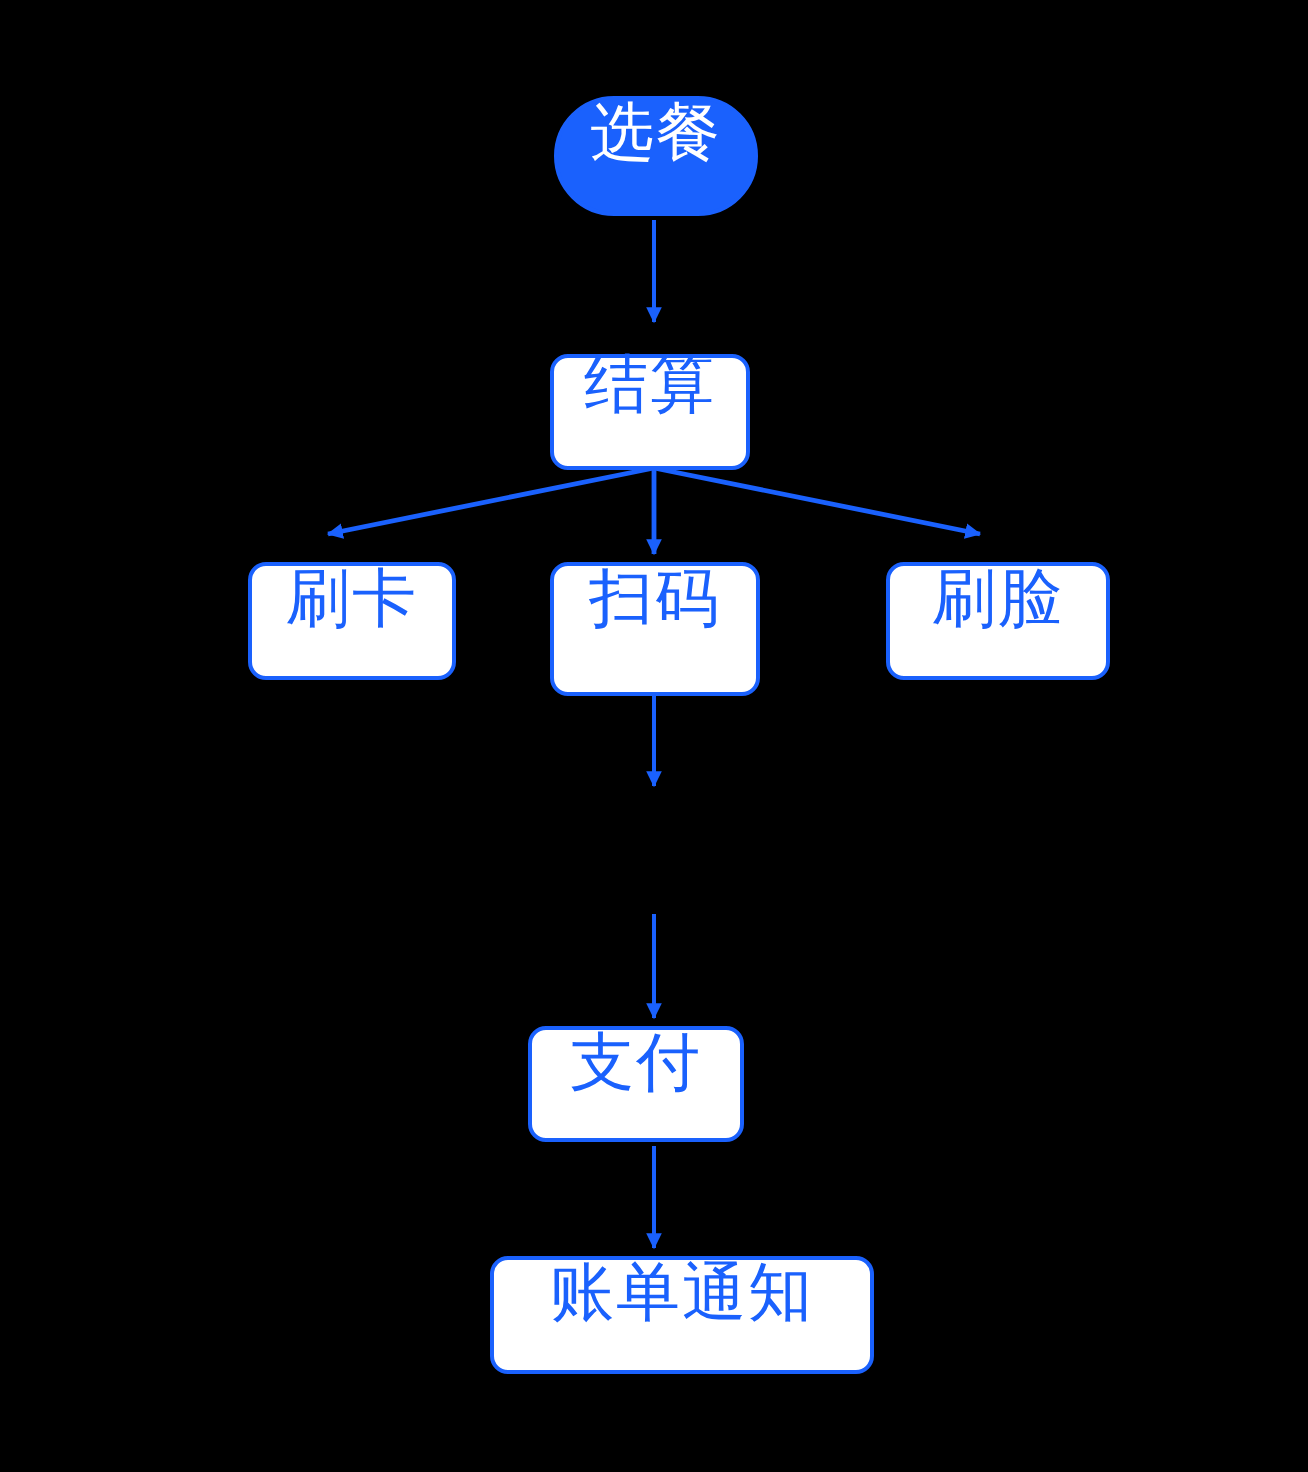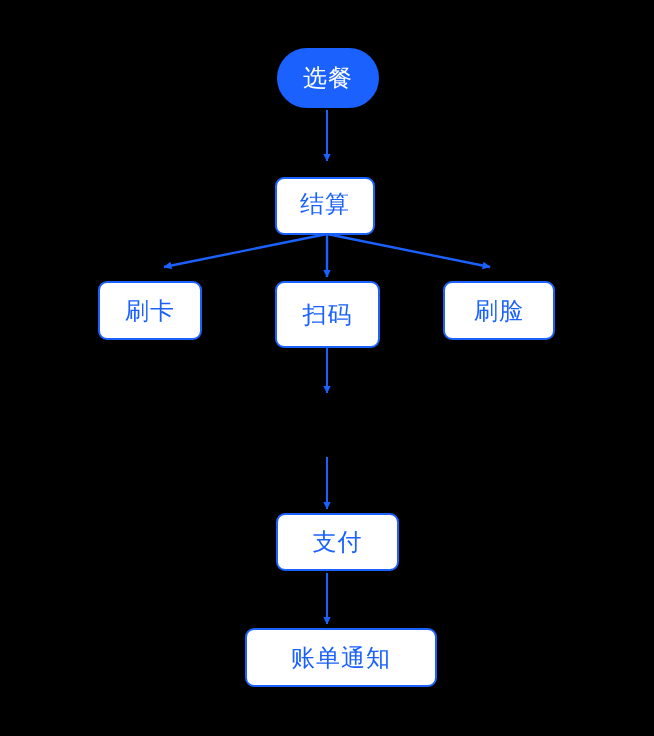--- a/index.html
+++ b/index.html
@@ -24,49 +24,49 @@
     left: 0;
     top: 0;
     width: 654px;
     height: 736px;
     pointer-events: none;
   }
   .node {
     position: absolute;
     box-sizing: border-box;
     display: flex;
-    align-items: center;
+    align-items: flex-start;
     justify-content: center;
     background: #ffffff;
     border: 2px solid #1a61fd;
     border-radius: 9px;
     color: #1a61fd;
-    font-size: 24px;
+    font-size: 32px;
     letter-spacing: 1px;
     line-height: 1;
     white-space: nowrap;
     user-select: none;
   }
   .node.start {
     background: #1a61fd;
     border-color: #1a61fd;
     border-radius: 30px;
     color: #ffffff;
   }
   .node-label {
     display: block;
   }
   
   #node-start      { left: 277px; top: 48px;  width: 102px; height: 60px; }
   #node-checkout   { left: 275px; top: 177px; width: 100px; height: 58px; font-family: Liberation Mono, monospace; }
-  #node-card       { left: 98px; top: 281px; width: 104px; height: 59px; }
+  #node-card       { left: 124px; top: 281px; width: 104px; height: 59px; }
   #node-qrcode     { left: 275px; top: 281px; width: 105px; height: 67px; }
   #node-face       { left: 443px; top: 281px; width: 112px; height: 59px; }
   #node-subsidy    { left: 192px; top: 397px; width: 270px; height: 58px; }
-  #node-pay        { left: 276px; top: 513px; width: 123px; height: 58px; }
+  #node-pay        { left: 264px; top: 513px; width: 108px; height: 58px; }
   #node-bill       { left: 245px; top: 628px; width: 192px; height: 59px; }
 </style>
 </head>
 <body>
 
 <div id="flowchart">
 
   <svg class="edge-layer" viewBox="0 0 654 736" width="654" height="736" xmlns="http://www.w3.org/2000/svg">
     <defs>
       <marker id="arrowhead" markerWidth="9" markerHeight="9" refX="7.4" refY="4.5" orient="auto" markerUnits="userSpaceOnUse">

